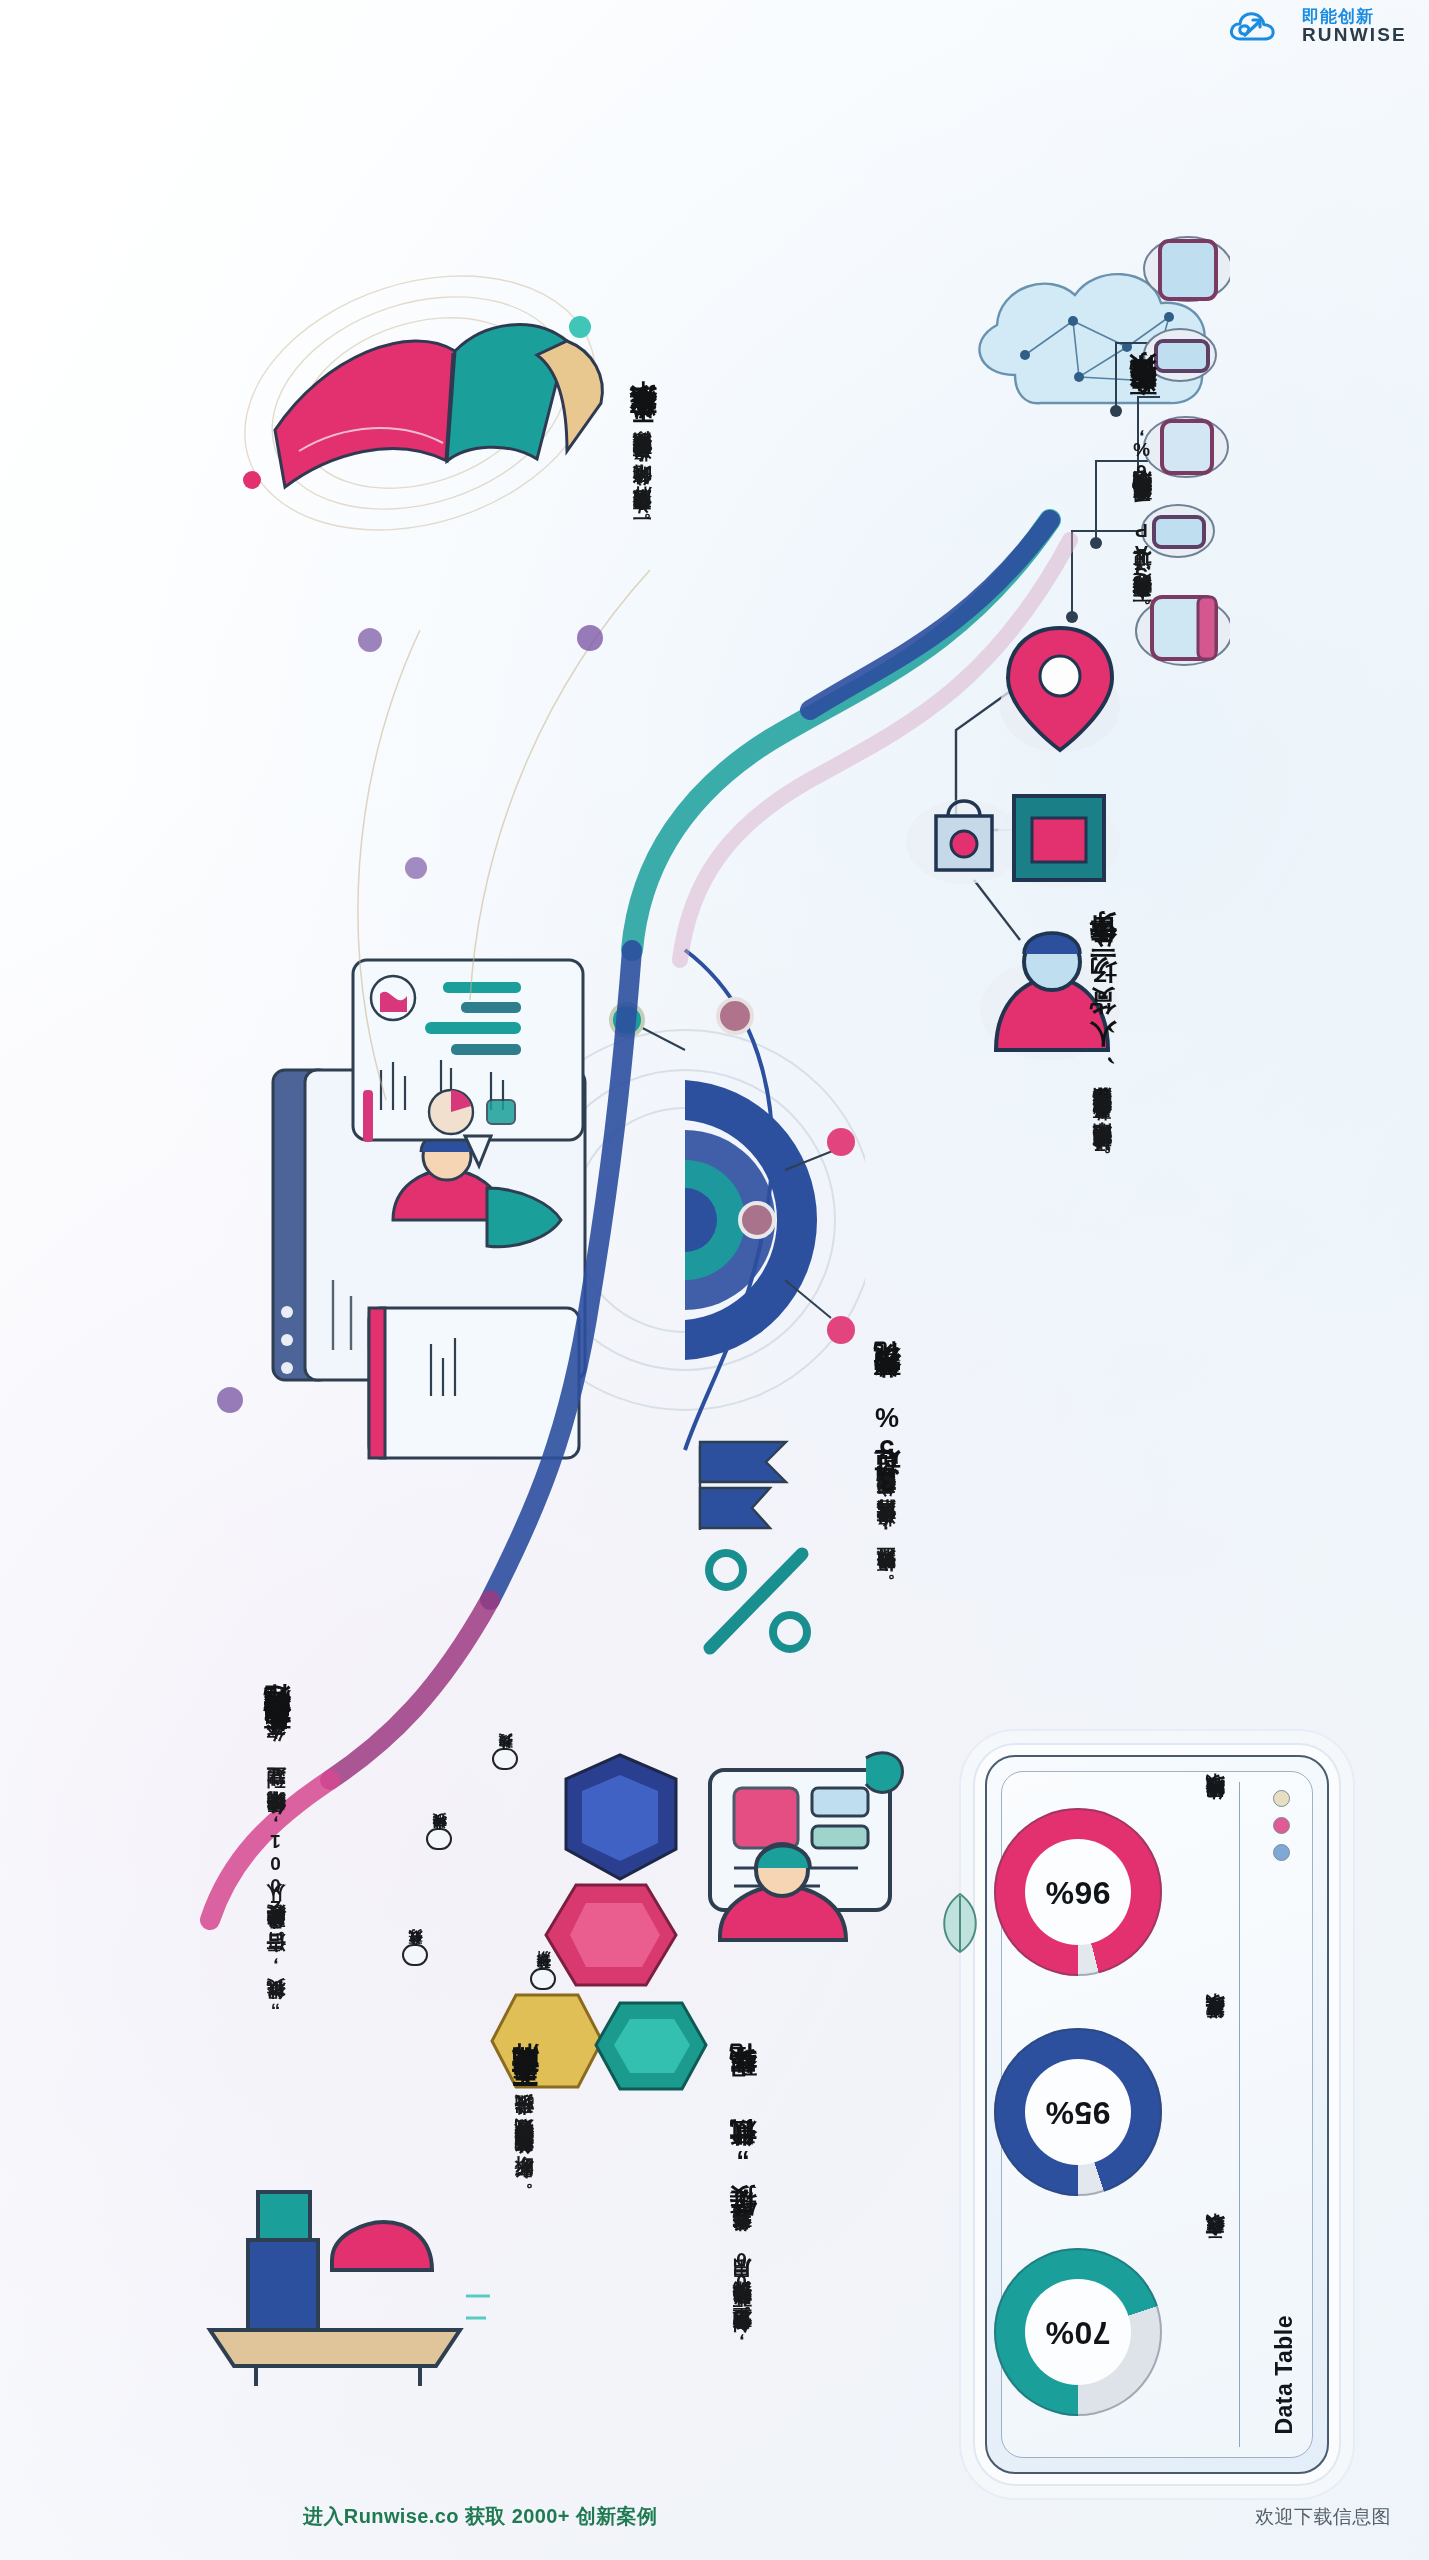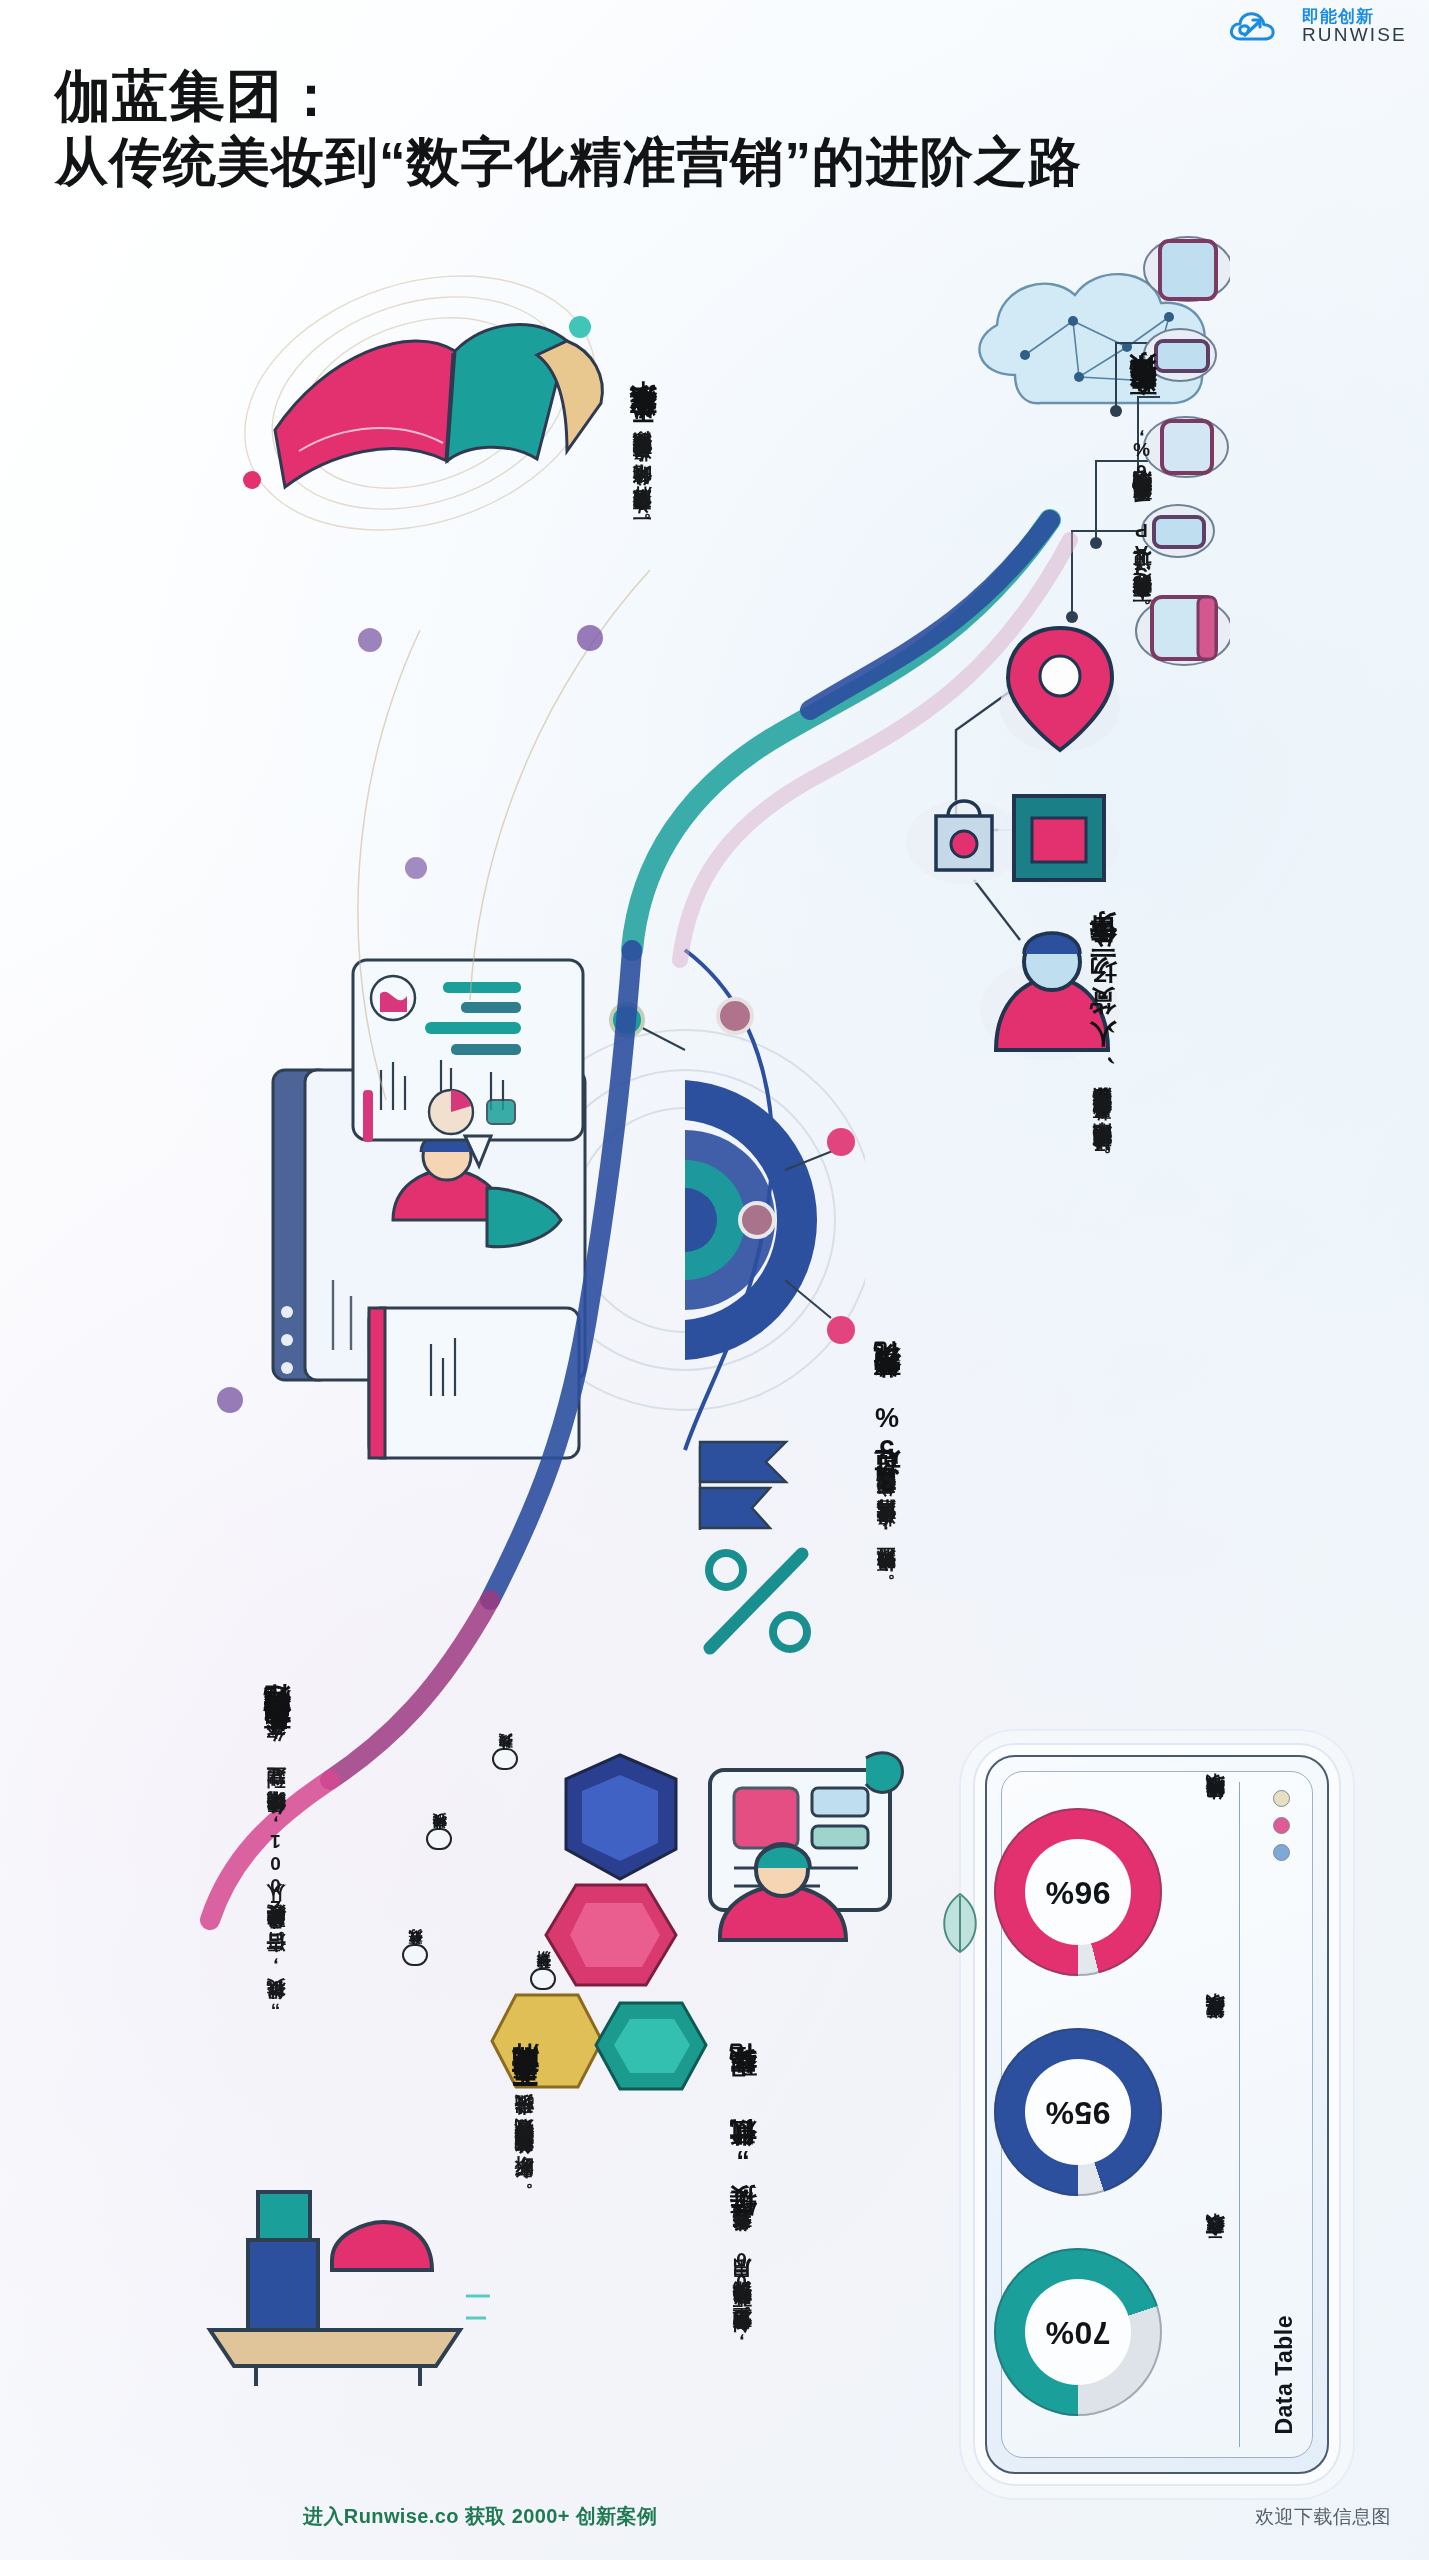--- a/index.html
+++ b/index.html
@@ -22,21 +22,21 @@
   .logo-wrap {
     position:absolute; top:8px; right:22px;
     display:flex; align-items:center; gap:27px;
   }
   .logo-mark { width:46px; height:34px; }
   .logo-text { line-height:1.0; }
   .logo-cn {
     font-size:17px; font-weight:bold; color:#1c8ce0; letter-spacing:1px;
   }
   .logo-en {
-    font-size:19px; font-weight:normal; color:#2b3b48; letter-spacing:2.2px;
+    font-size:19px; font-weight:bold; color:#2b3b48; letter-spacing:2.2px;
   }
   .title-block { position:absolute; left:55px; top:62px; width:1320px; }
   .title-line {
     font-family:"Liberation Sans","DejaVu Sans",sans-serif;
     font-weight:bold; color:#111314;
     font-size:56px; line-height:1.22; letter-spacing:1px;
     white-space:nowrap;
   }
   .title-line.l2 { font-size:53px; }
 
@@ -132,24 +132,20 @@
       <path d="M15 25 C10 25 9 18 14.5 17 C19 16.2 21 20 19 22" fill="none" stroke="#1c8ce0" stroke-width="3" stroke-linecap="round"></path>
       <path d="M16 26 L30 13" stroke="#1c8ce0" stroke-width="3.4" stroke-linecap="round"></path>
       <path d="M24 11 L31 11 L31 18" fill="none" stroke="#1c8ce0" stroke-width="3.2" stroke-linecap="round" stroke-linejoin="round"></path>
     </svg>
     <div class="logo-text">
       <div class="logo-cn">即能创新</div>
       <div class="logo-en">RUNWISE</div>
     </div>
   </div>
 
-  <div class="title-block">
-    <div class="title-line l1">伽蓝集团：</div>
-    <div class="title-line l2">从传统美妆到“数字化精准营销”的进阶之路</div>
-  </div>
 
   <svg class="ill" style="left:215px; top:255px; width:470px; height:310px;" viewBox="0 0 470 310">
     <g opacity="0.45" fill="none" stroke="#c9b38d" stroke-width="1.4">
       <ellipse cx="205" cy="148" rx="180" ry="120" transform="rotate(-18 205 148)"></ellipse>
       <ellipse cx="205" cy="148" rx="152" ry="100" transform="rotate(-18 205 148)"></ellipse>
       <ellipse cx="205" cy="148" rx="124" ry="80" transform="rotate(-18 205 148)"></ellipse>
     </g>
     <circle cx="365" cy="72" r="11" fill="#3fc6b8"></circle>
     <circle cx="37" cy="225" r="9" fill="#e2316e"></circle>
     <path d="M60 175 C110 100 195 68 240 96 L232 206 C180 180 115 198 70 232 Z" fill="#e2316e"></path>

